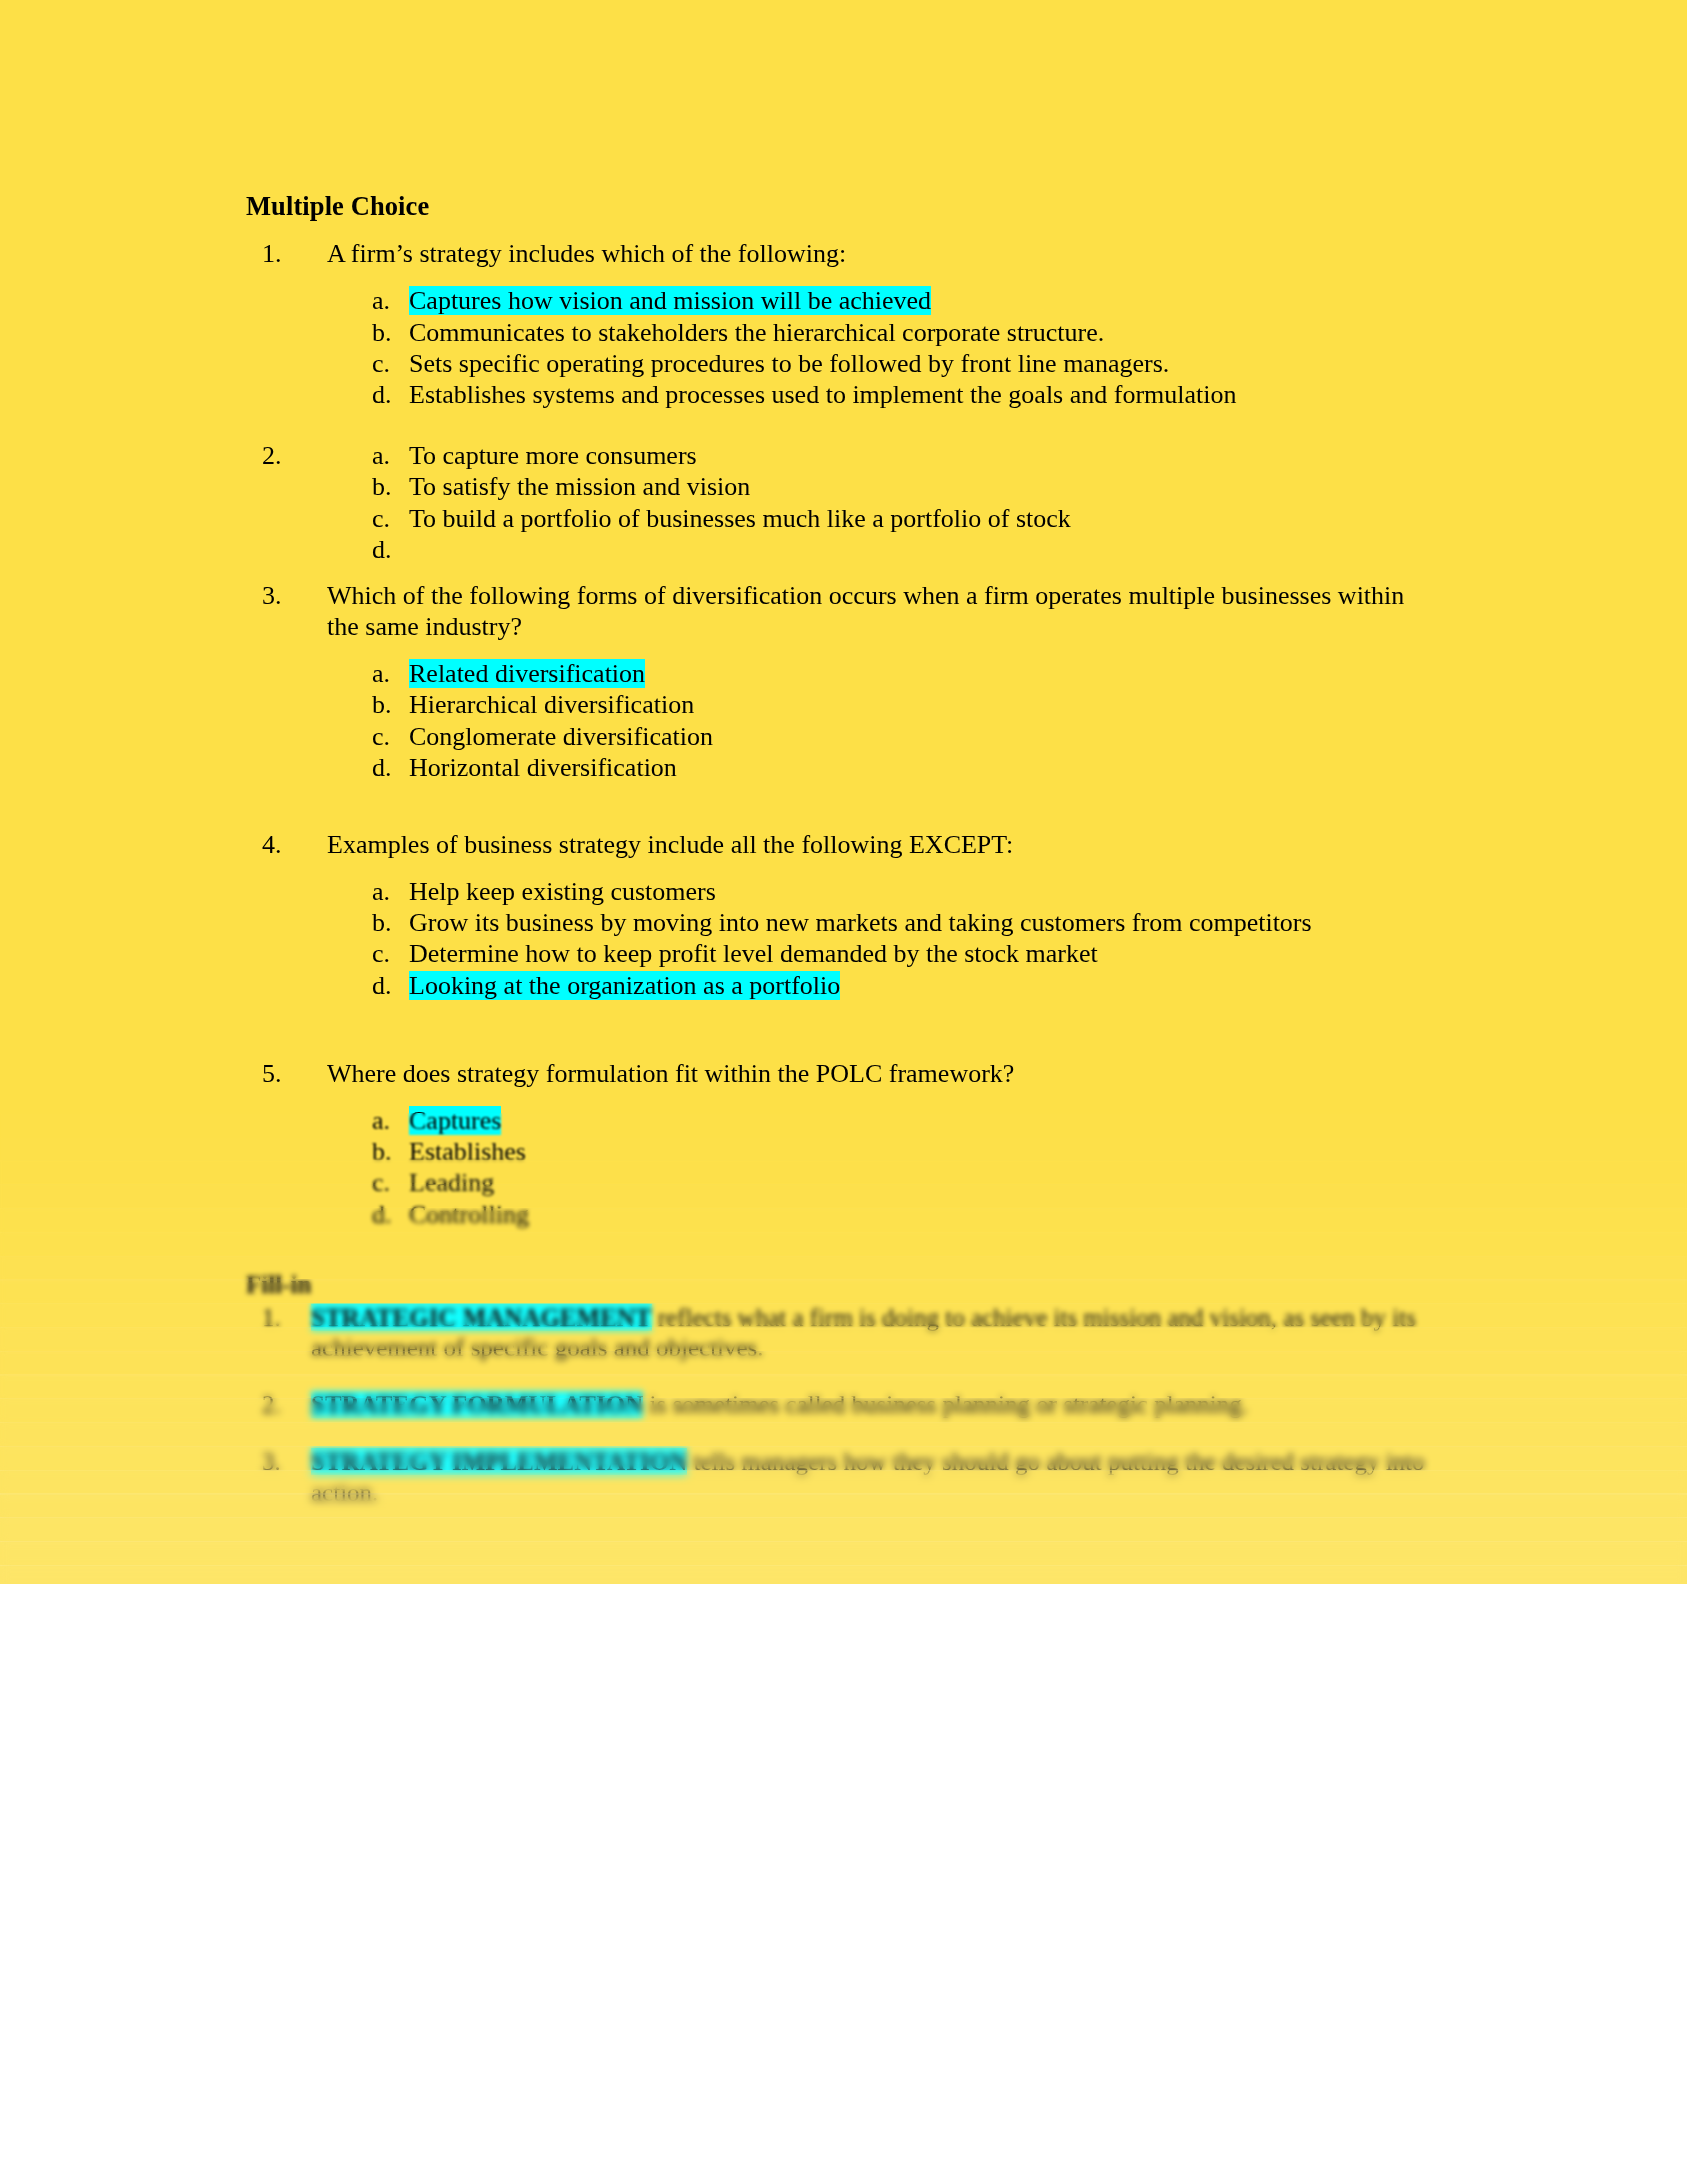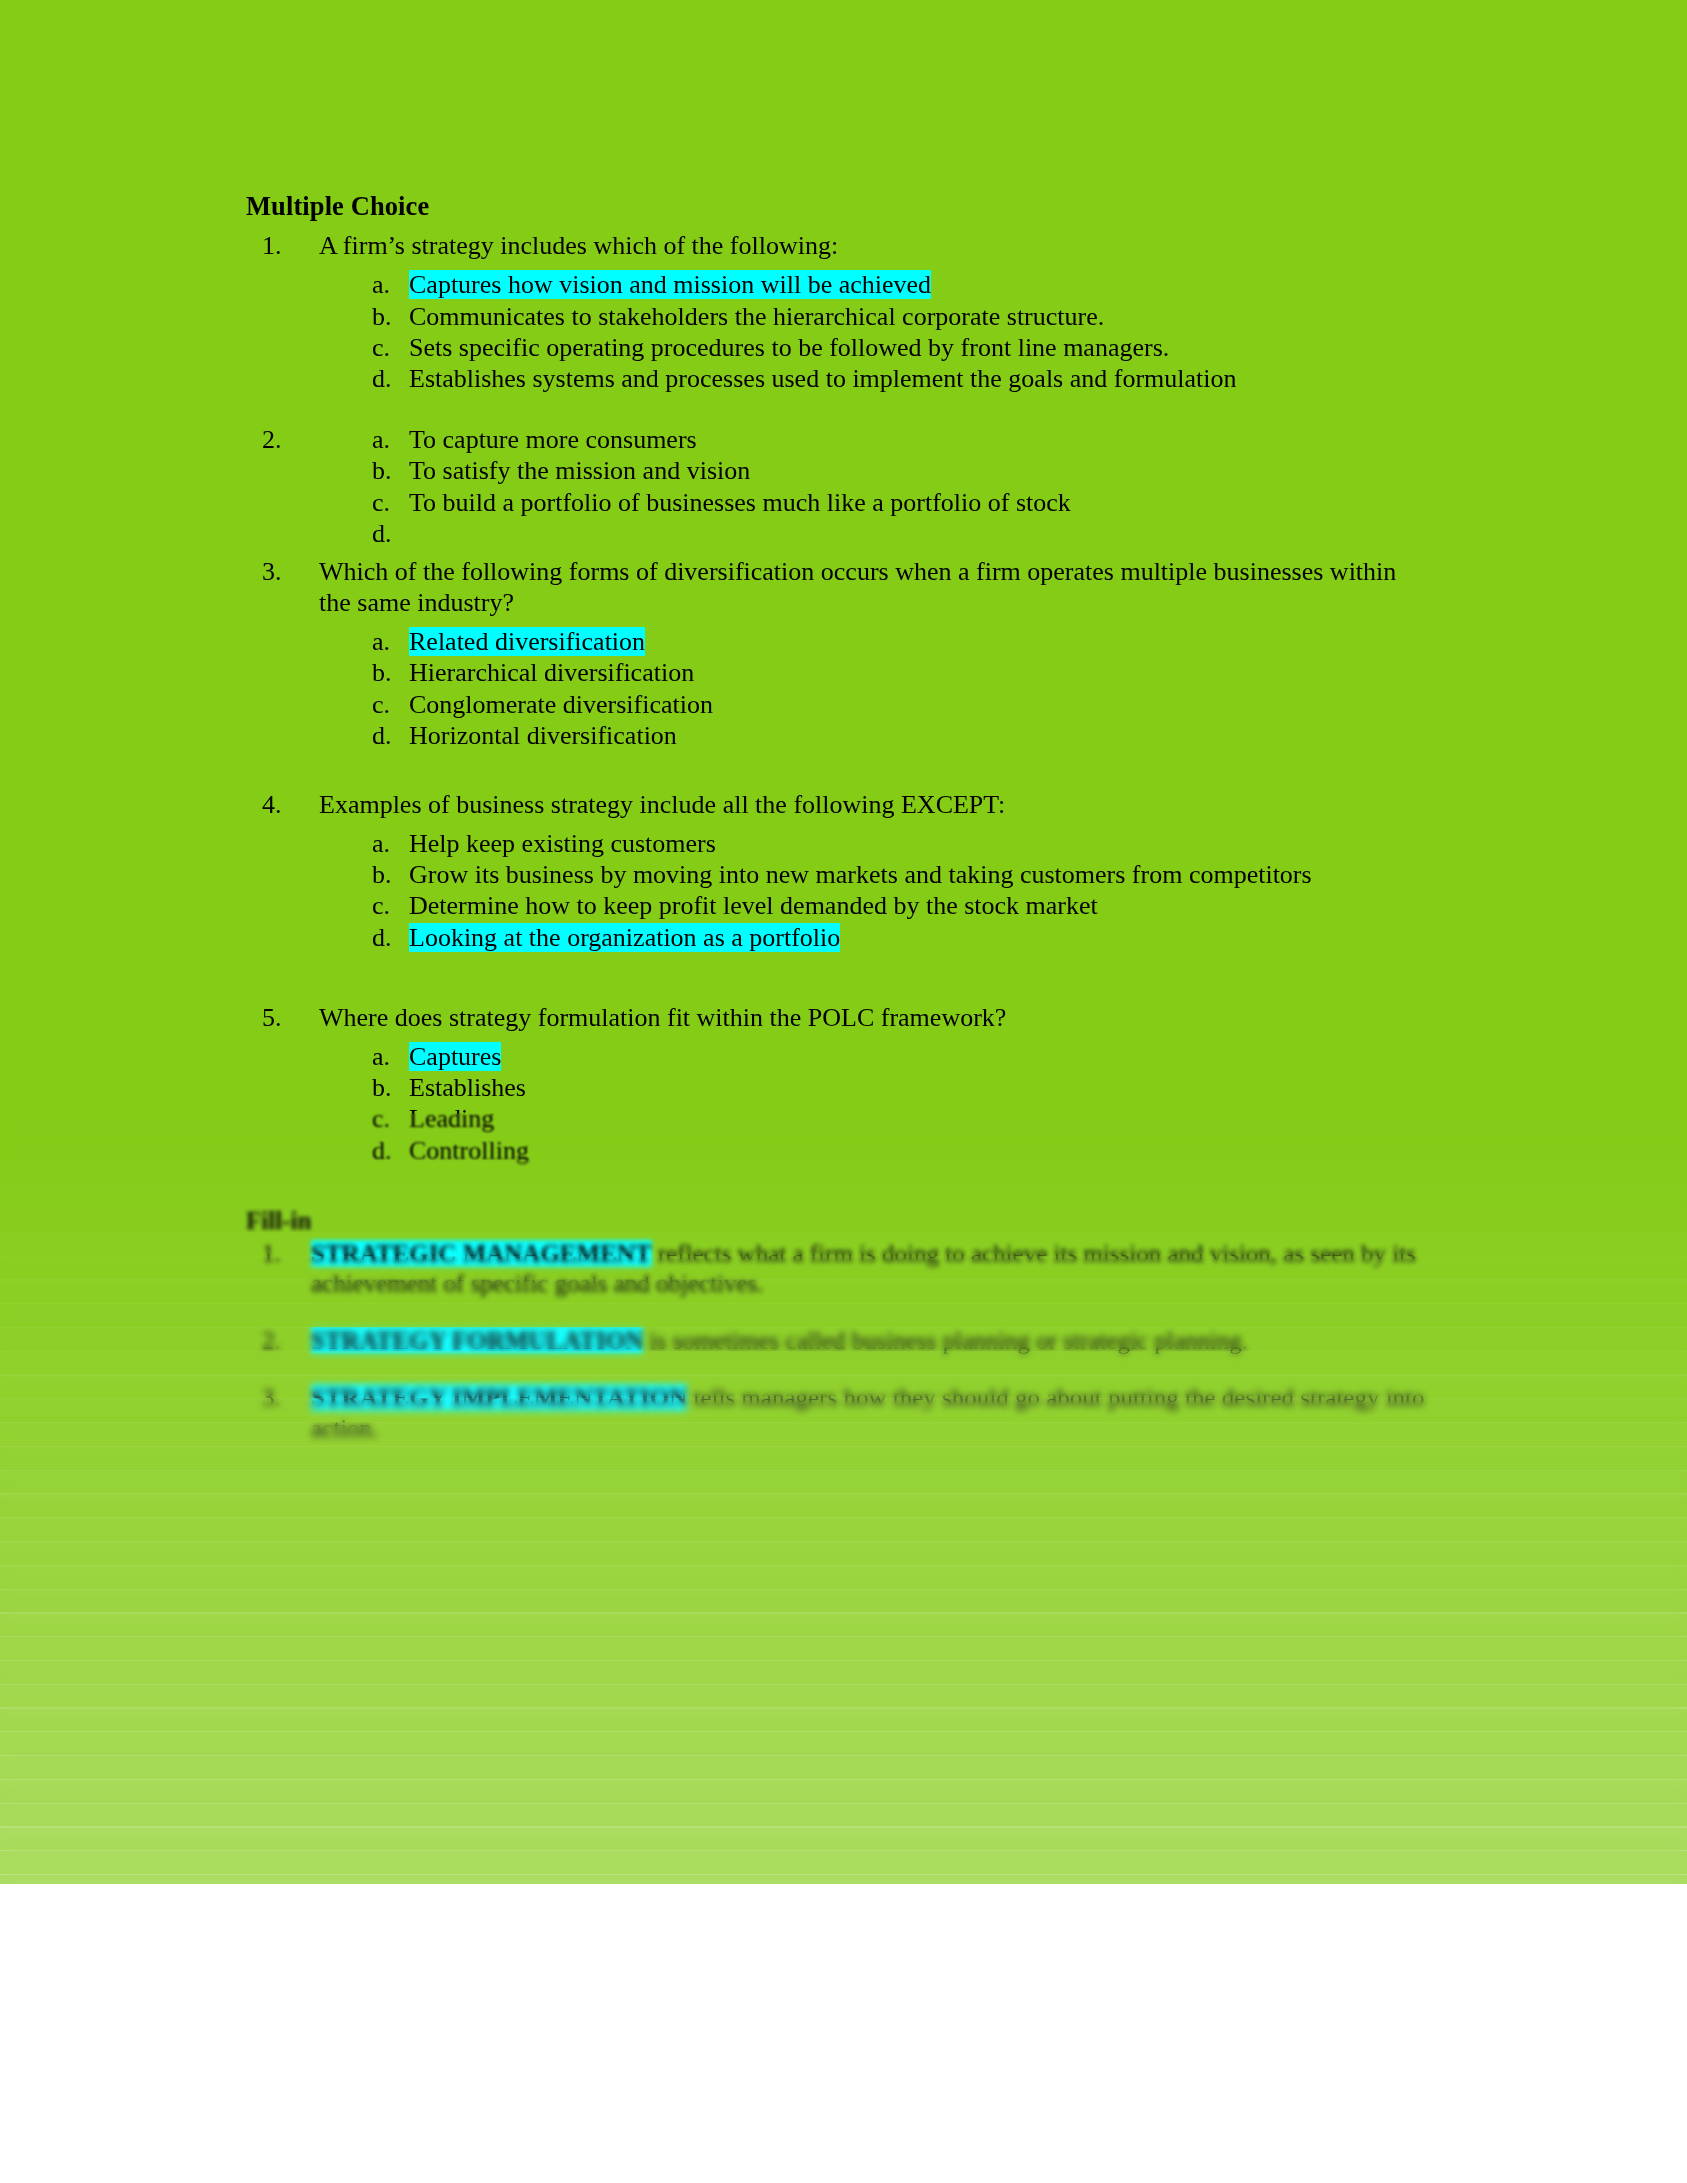--- a/index.html
+++ b/index.html
@@ -8,22 +8,22 @@
     padding: 0;
     background: #ffffff;
   }
   body {
     font-family: "Liberation Serif", "DejaVu Serif", serif;
     color: #000000;
   }
   #page {
     position: relative;
     width: 1687px;
-    height: 1884px;
-    background: #84cc16;
+    height: 1584px;
+    background: #fde047;
     overflow: hidden;
   }
   
   #content {
     position: absolute;
     left: 246px;
     top: 191px;
     width: 1191px;
   }
   .section-title {
@@ -49,21 +49,21 @@
     left: 16px;
     top: 0;
     width: 40px;
     font-size: 26px;
     line-height: 1.20;
     text-align: left;
   }
   .q-stem {
     font-size: 26px;
     line-height: 1.20;
-    margin: 8px;
+    margin: 16px;
   }
   
   ol.options {
     list-style: none;
     margin: 0;
     padding: 0;
   }
   ol.options > li.option {
     position: relative;
     padding-left: 98px;

